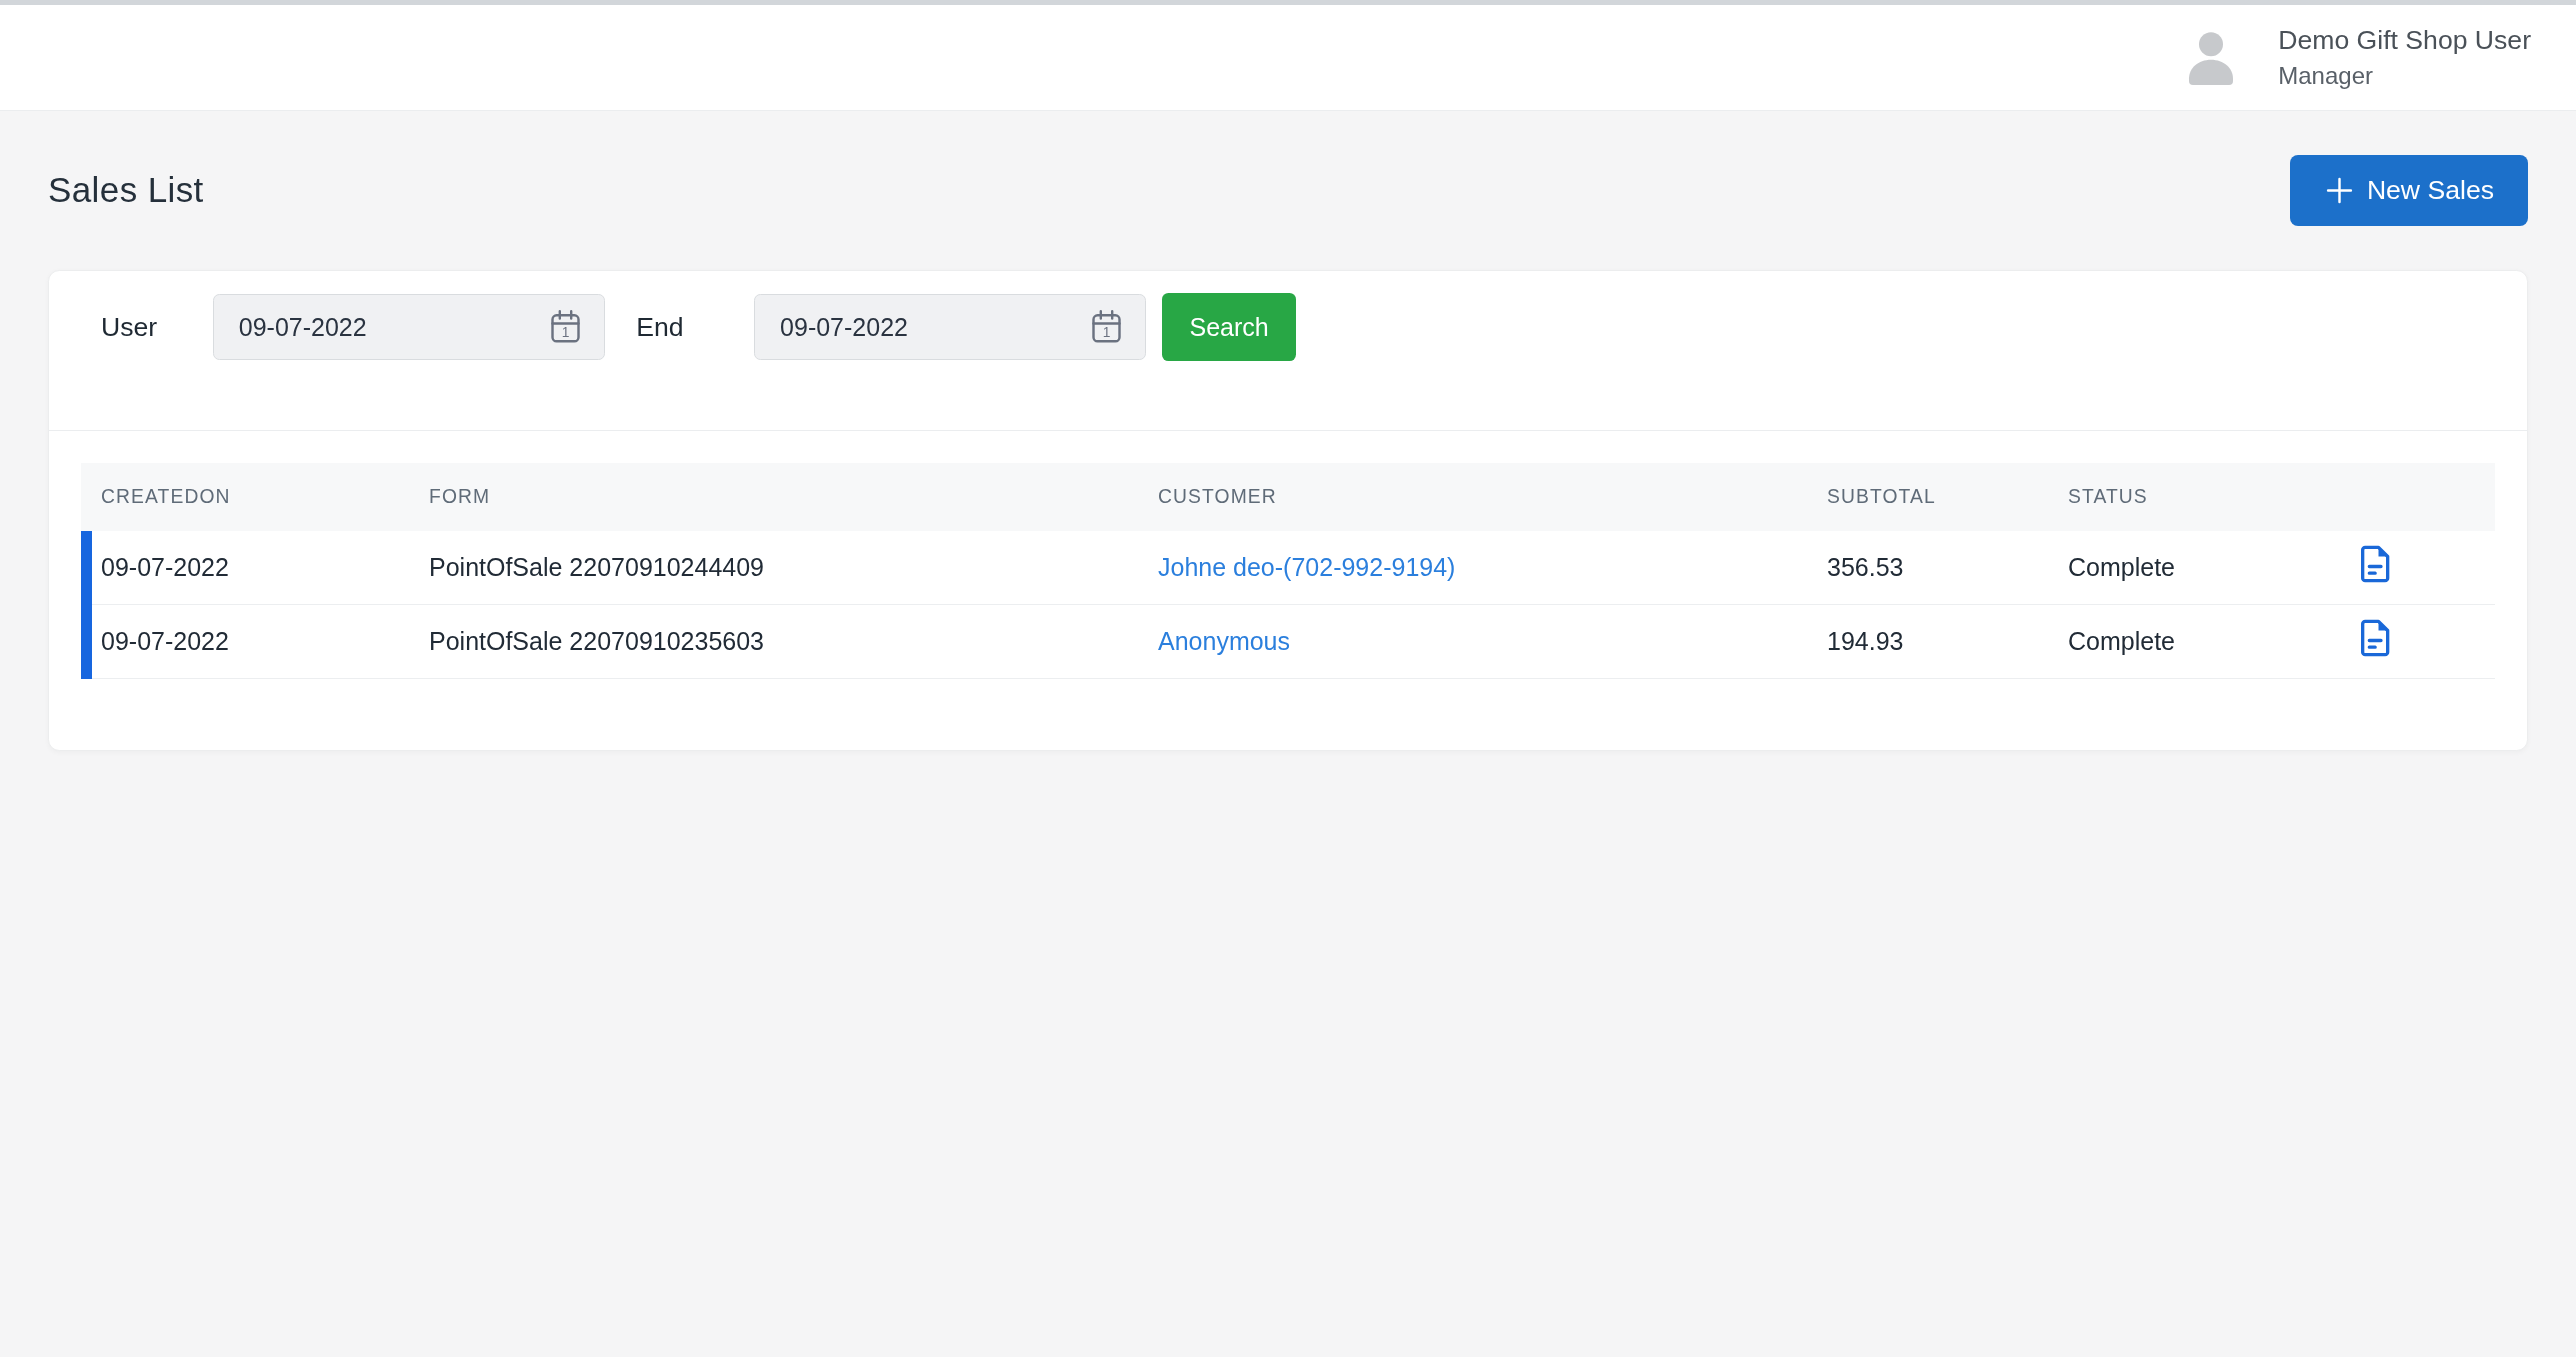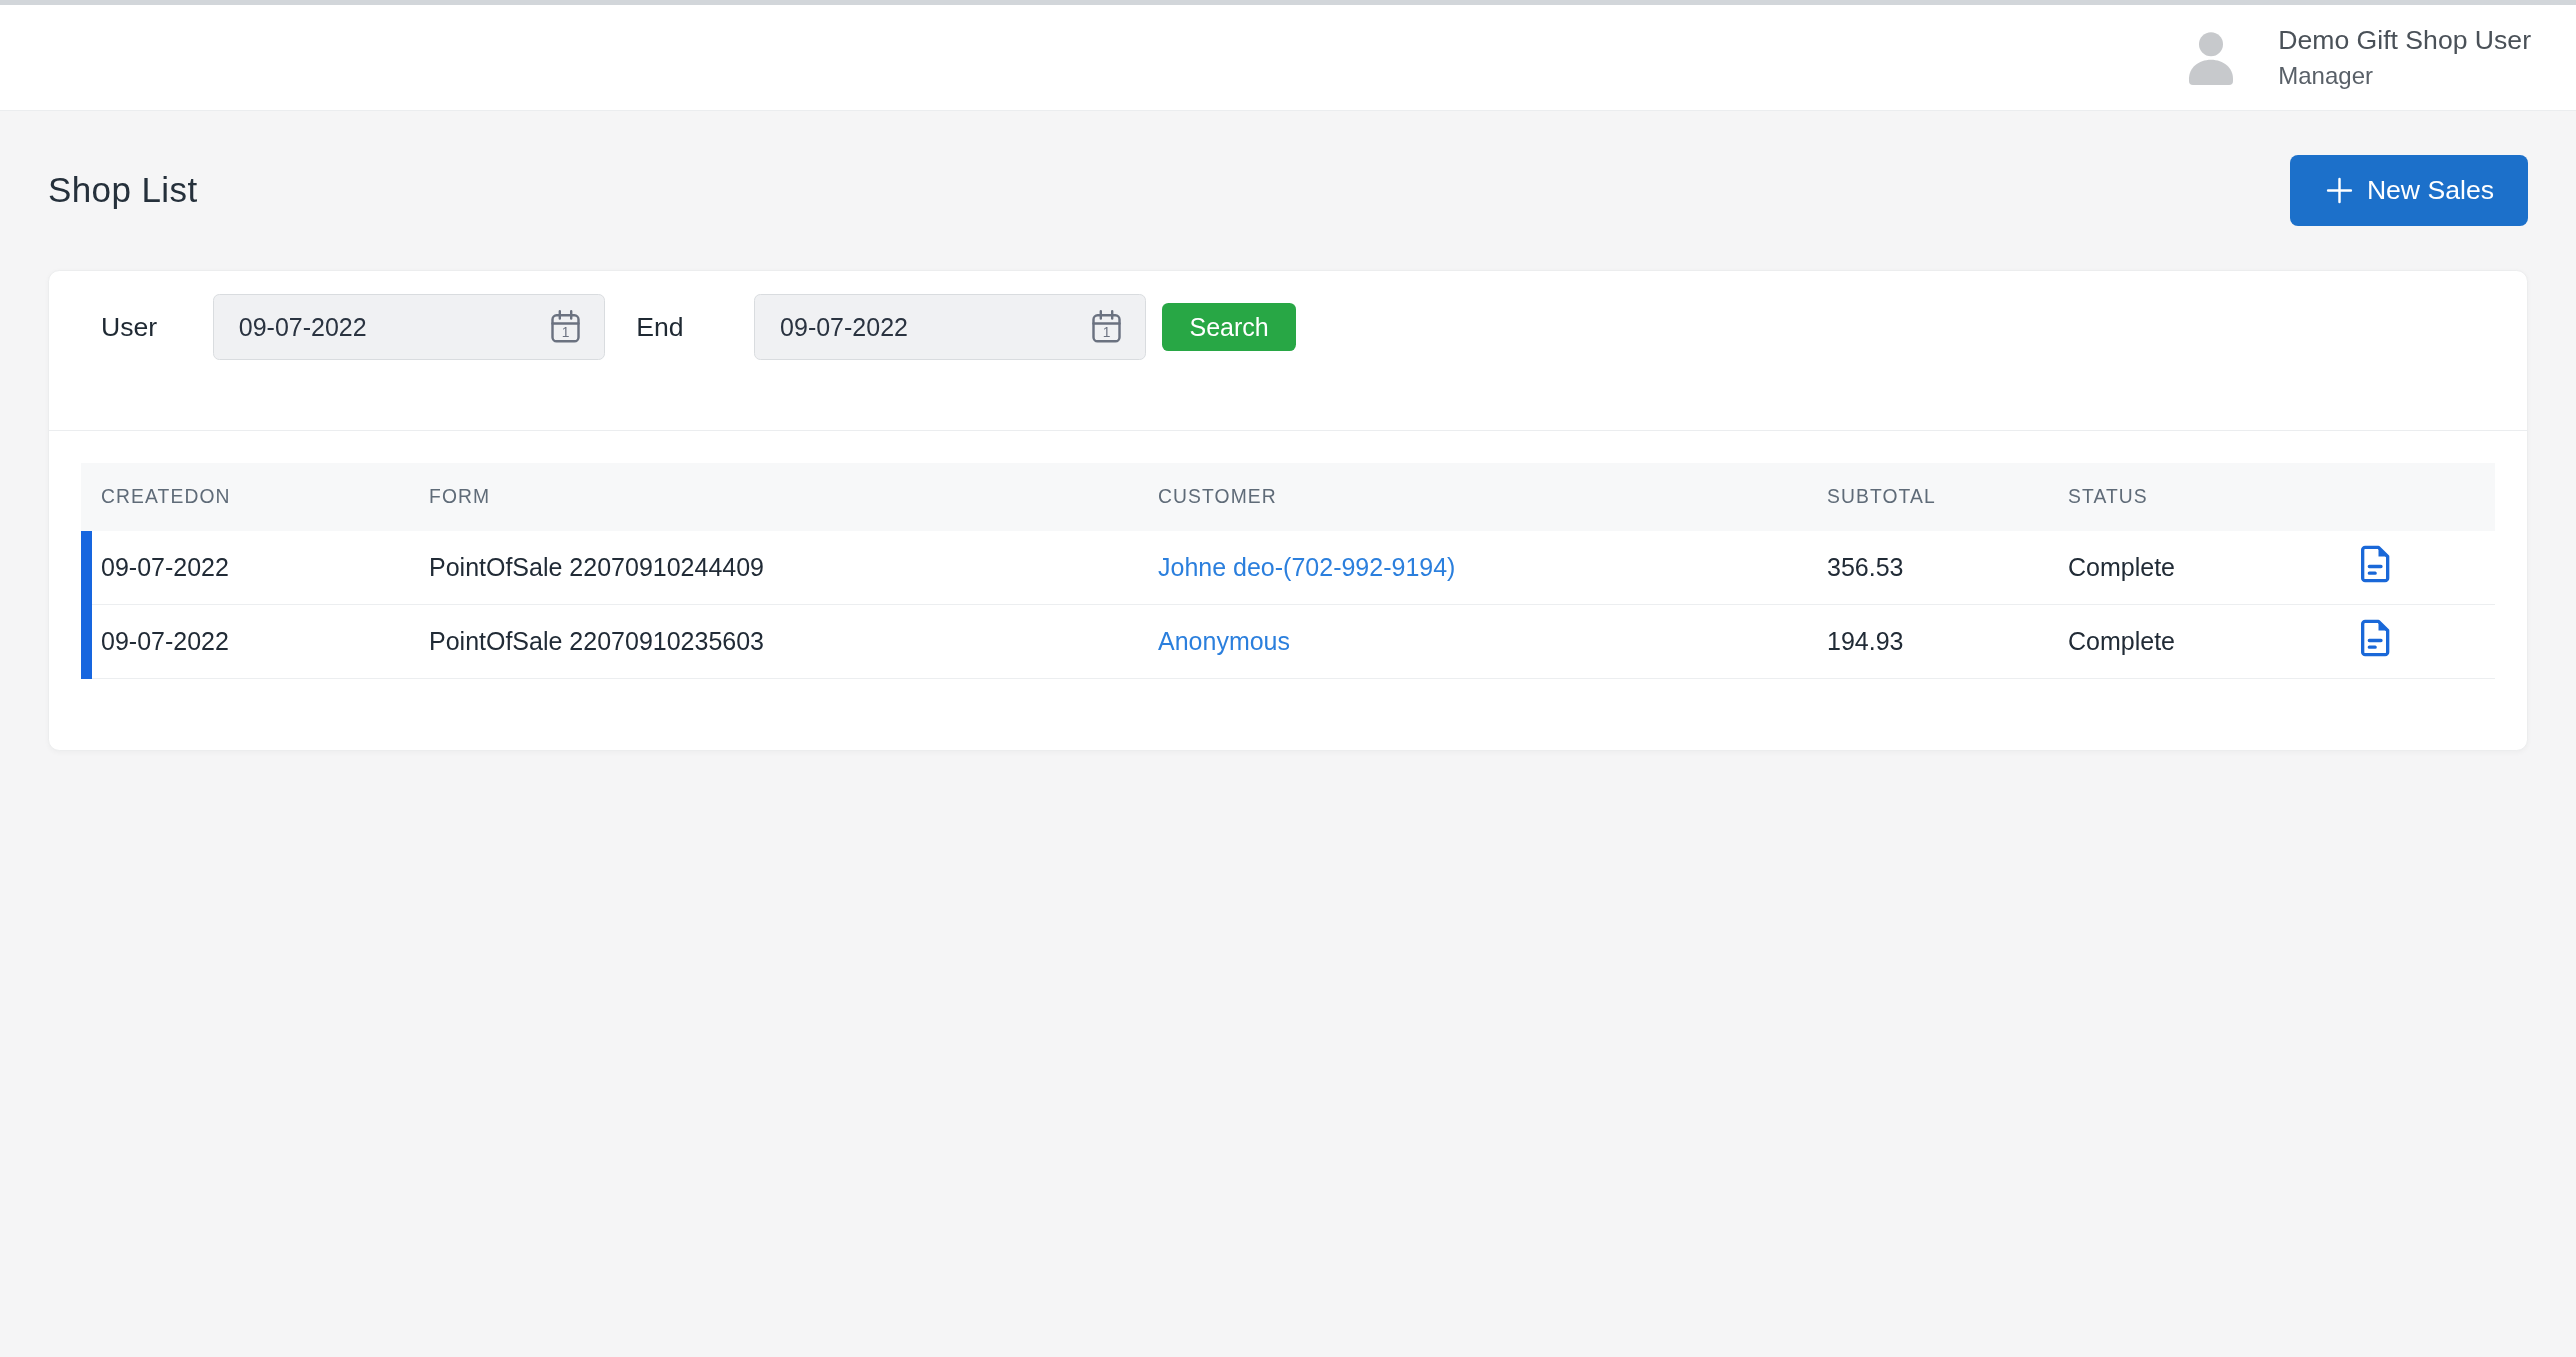--- a/index.html
+++ b/index.html
@@ -94,21 +94,21 @@
     background: transparent;
     outline: none;
     font-size: 25px;
     color: #2a3340;
     font-family: "Liberation Sans", sans-serif;
     width: 266px;
   }
   .date-input svg { width: 39px; height: 39px; display: block; cursor: pointer; }
   .search-btn {
     margin-left: 16px;
-    height: 48px;
+    height: 68px;
     padding: 0 27px;
     background: #28a745;
     color: #ffffff;
     border: none;
     border-radius: 6.4px;
     font-size: 25px;
     font-family: "Liberation Sans", sans-serif;
     cursor: pointer;
   }
 
@@ -166,21 +166,21 @@
     <div class="user-text">
       <div class="user-name">Demo Gift Shop User</div>
       <div class="user-role">Manager</div>
     </div>
   </div>
 </header>
 
 <main class="main">
 
   <div class="title-row">
-    <h1 class="page-title">Shop List</h1>
+    <h1 class="page-title">Sales List</h1>
     <button class="new-sales-btn">
       <span>
         <svg viewBox="0 0 38 38">
             <path d="M19 5 v28 M5 19 h28" stroke="#ffffff" stroke-width="3" fill="none" stroke-linecap="round"></path>
           </svg>
       </span>
       <span>New Sales</span>
     </button>
   </div>
 

